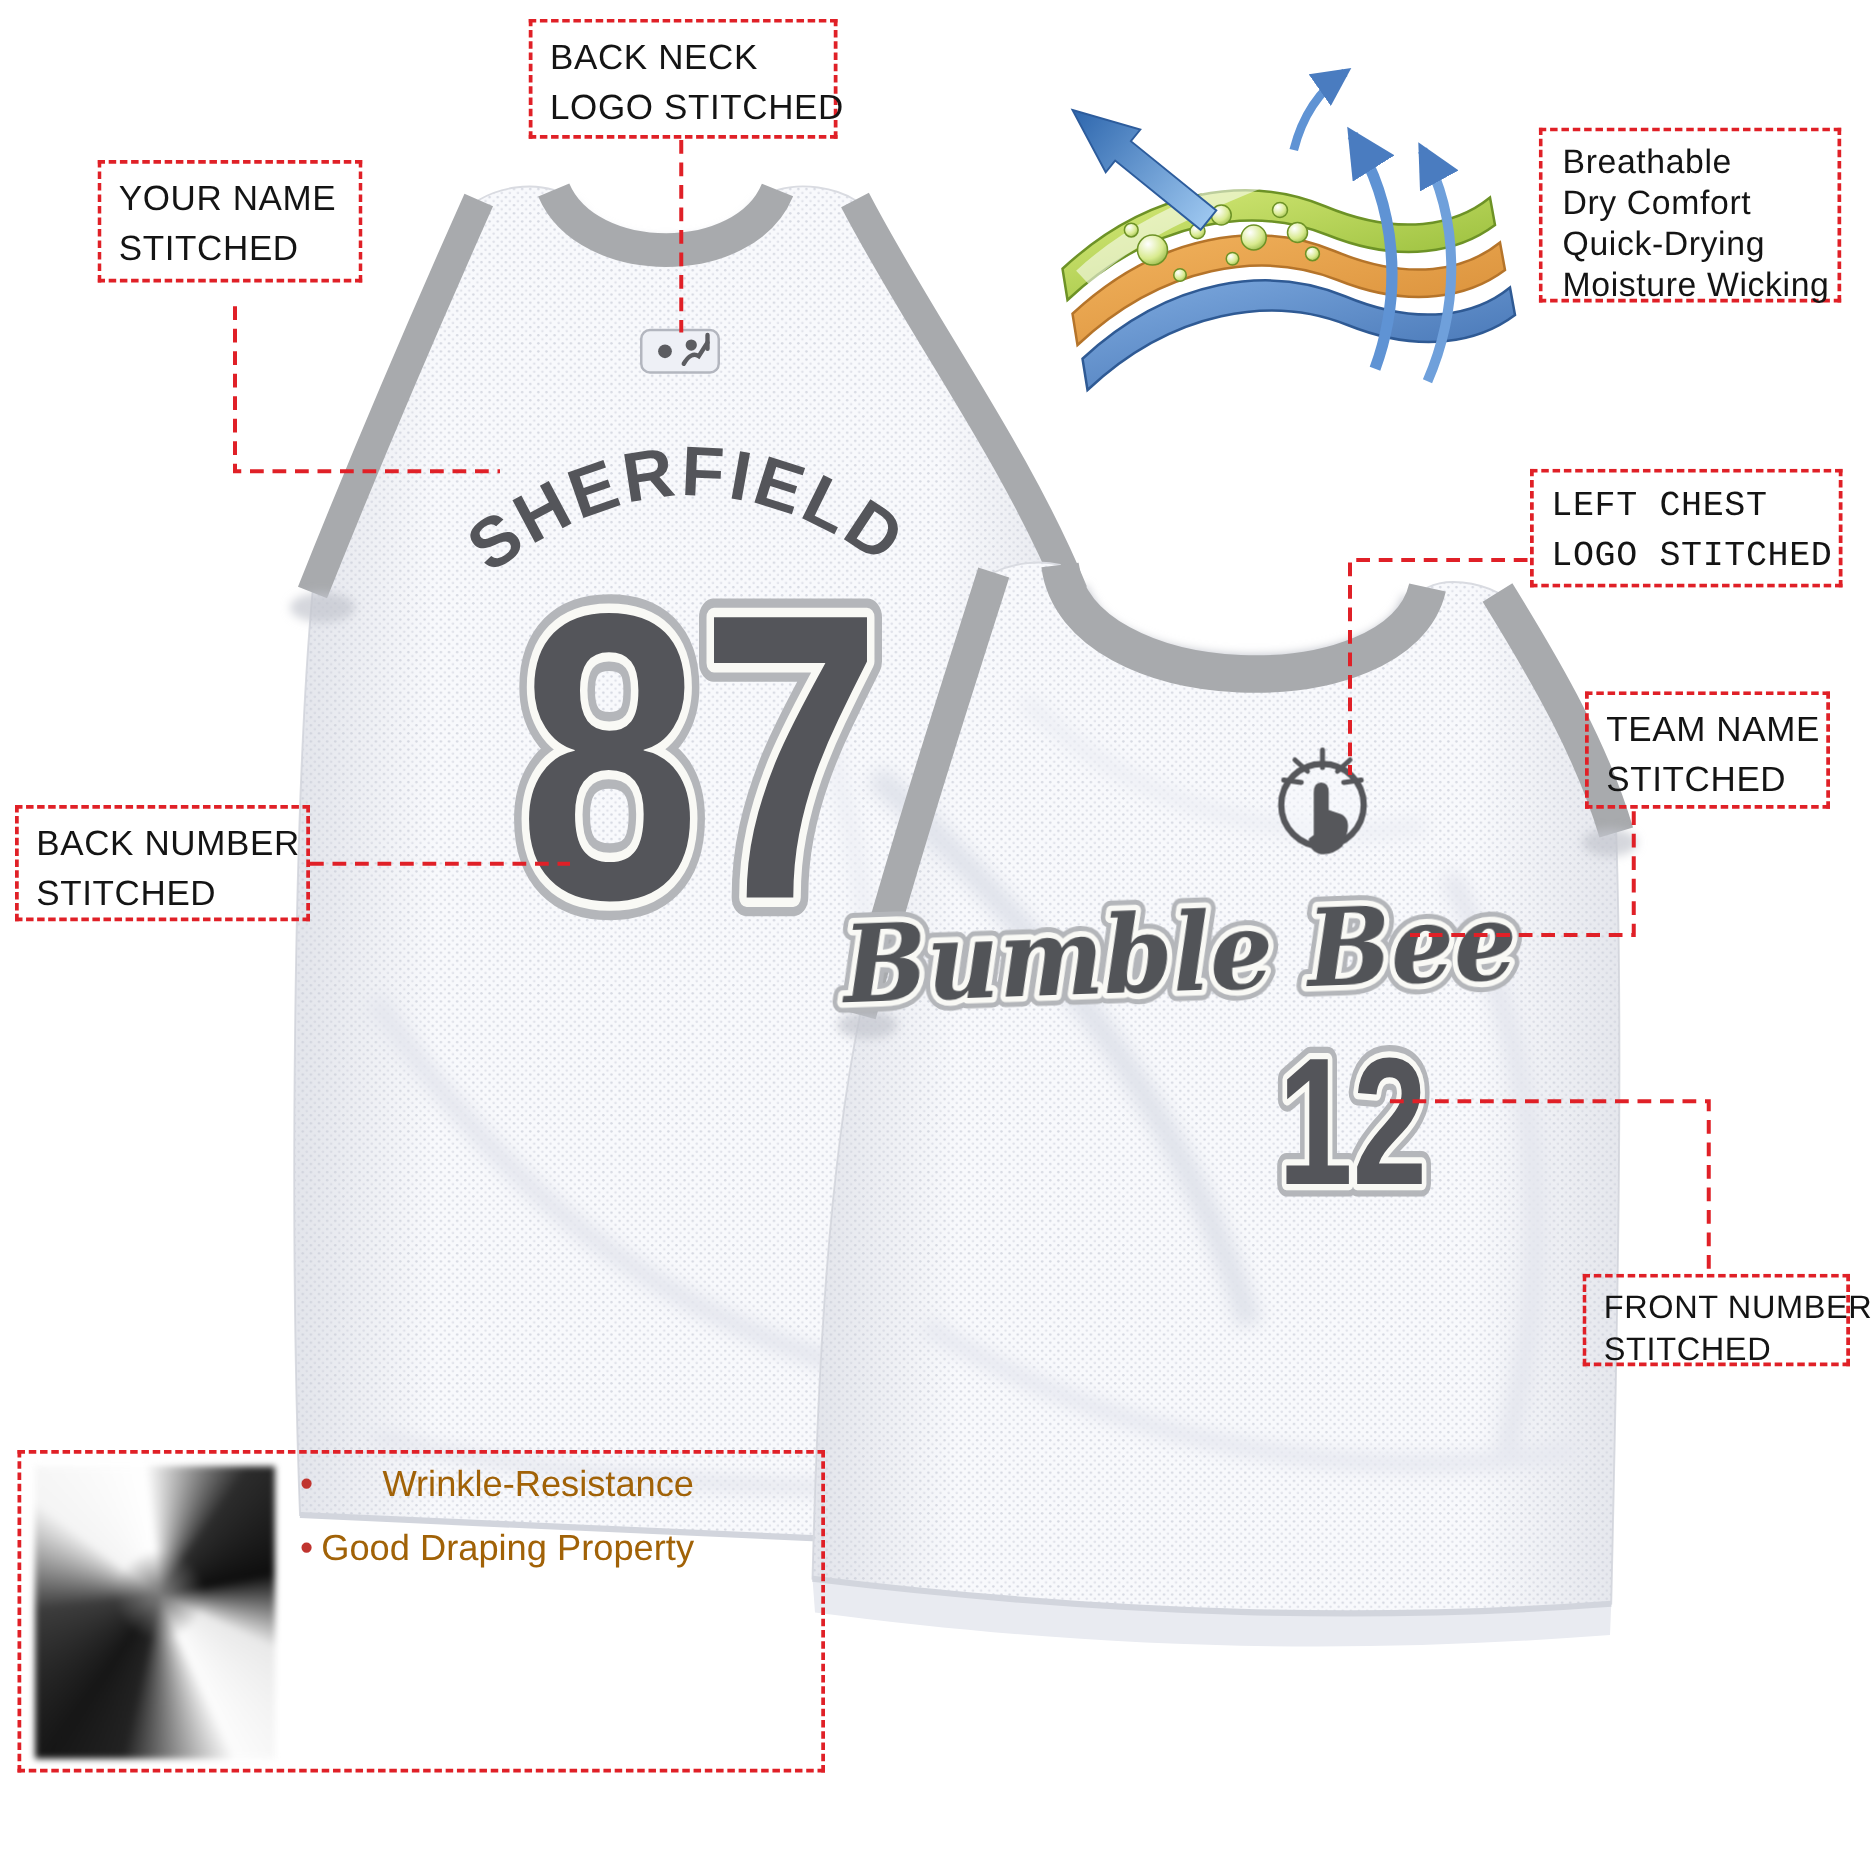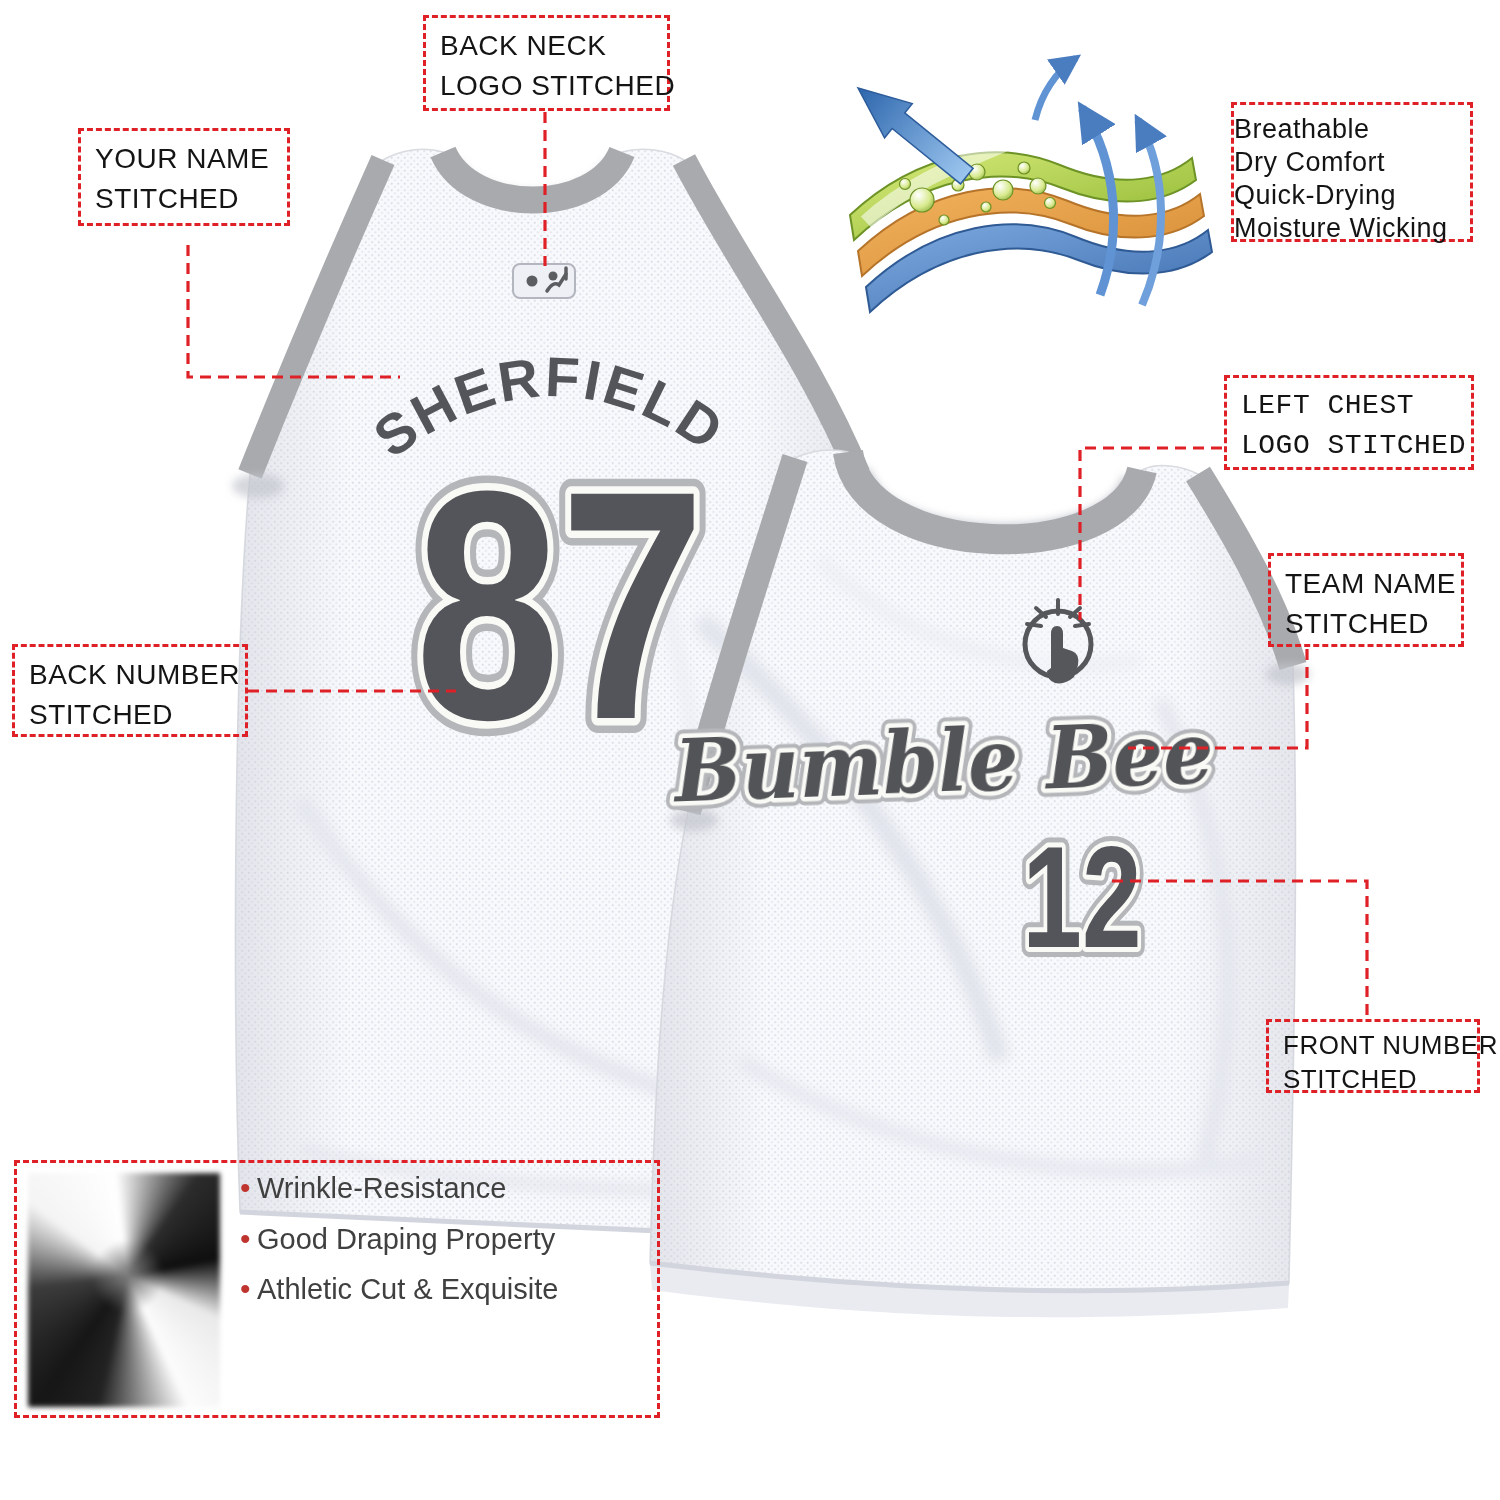--- a/index.html
+++ b/index.html
@@ -5,34 +5,34 @@
   html,body{margin:0;padding:0;background:#ffffff;}
   #stage{position:relative;width:1500px;height:1500px;background:#ffffff;overflow:hidden;
          font-family:"Liberation Sans", sans-serif;}
   #scene{position:absolute;left:0;top:0;}
   .callout{position:absolute;border:3px dashed #e02027;color:#141414;background:transparent;
            box-sizing:border-box;padding:8px 6px 0 14px;line-height:40px;font-size:28px;
            letter-spacing:0.5px;white-space:nowrap;}
   .callout div{height:40px;}
   .callout.small{font-size:26px;line-height:34px;padding-top:6px;}
   .callout.small div{height:34px;}
-  .callout.benefits{font-size:27px;line-height:33px;padding-top:8px;padding-left:0;}
+  .callout.benefits{font-size:27px;line-height:33px;padding-top:8px;padding-left:16px;}
   .callout.benefits div{height:33px;}
   #features-box{position:absolute;left:14px;top:1160px;width:646px;height:258px;
                 border:3px dashed #e02027;box-sizing:border-box;}
   #fabric-swatch{position:absolute;left:28px;top:1173px;width:192px;height:234px;
      background:
        radial-gradient(circle at 52% 44%, rgba(120,120,120,.9) 0 7px, rgba(255,255,255,0) 36px),
        conic-gradient(from 215deg at 52% 44%,
          #161616 0deg, #3c3c3c 48deg, #f4f4f4 92deg, #ffffff 138deg,
          #2c2c2c 180deg, #0e0e0e 224deg, #e9e9e9 260deg, #fcfcfc 300deg,
          #222222 338deg, #161616 360deg);
      filter:blur(2.5px);}
   #features-list{position:absolute;left:240px;top:1163px;margin:0;padding:0;list-style:none;
-                 font-size:29px;color:#404040;}
+                 font-size:29px;color:#a16207;text-align:right;}
   #features-list li{position:relative;height:50.5px;line-height:50.5px;padding-left:17px;white-space:nowrap;}
   #features-list li.bullet::before{content:"\2022";position:absolute;left:0;top:0;color:#c0342f;font-size:30px;}
 </style>
 </head>
 <body>
 
 <div id="stage">
 
 <svg id="scene" width="1500" height="1500" viewBox="0 0 1500 1500">
   <defs>
@@ -255,16 +255,15 @@
 <div class="callout small" style="left:1266px;top:1019px;width:214px;height:74px;">
   <div>FRONT NUMBER</div>
   <div>STITCHED</div>
 </div>
 
 <div id="features-box"></div>
 <div id="fabric-swatch"></div>
 <ul id="features-list">
   <li class="bullet">Wrinkle-Resistance</li>
   <li class="bullet">Good Draping Property</li>
-  <li class="bullet">Athletic Cut &amp; Exquisite</li>
 </ul>
 
 </div>
 
 </body></html>

